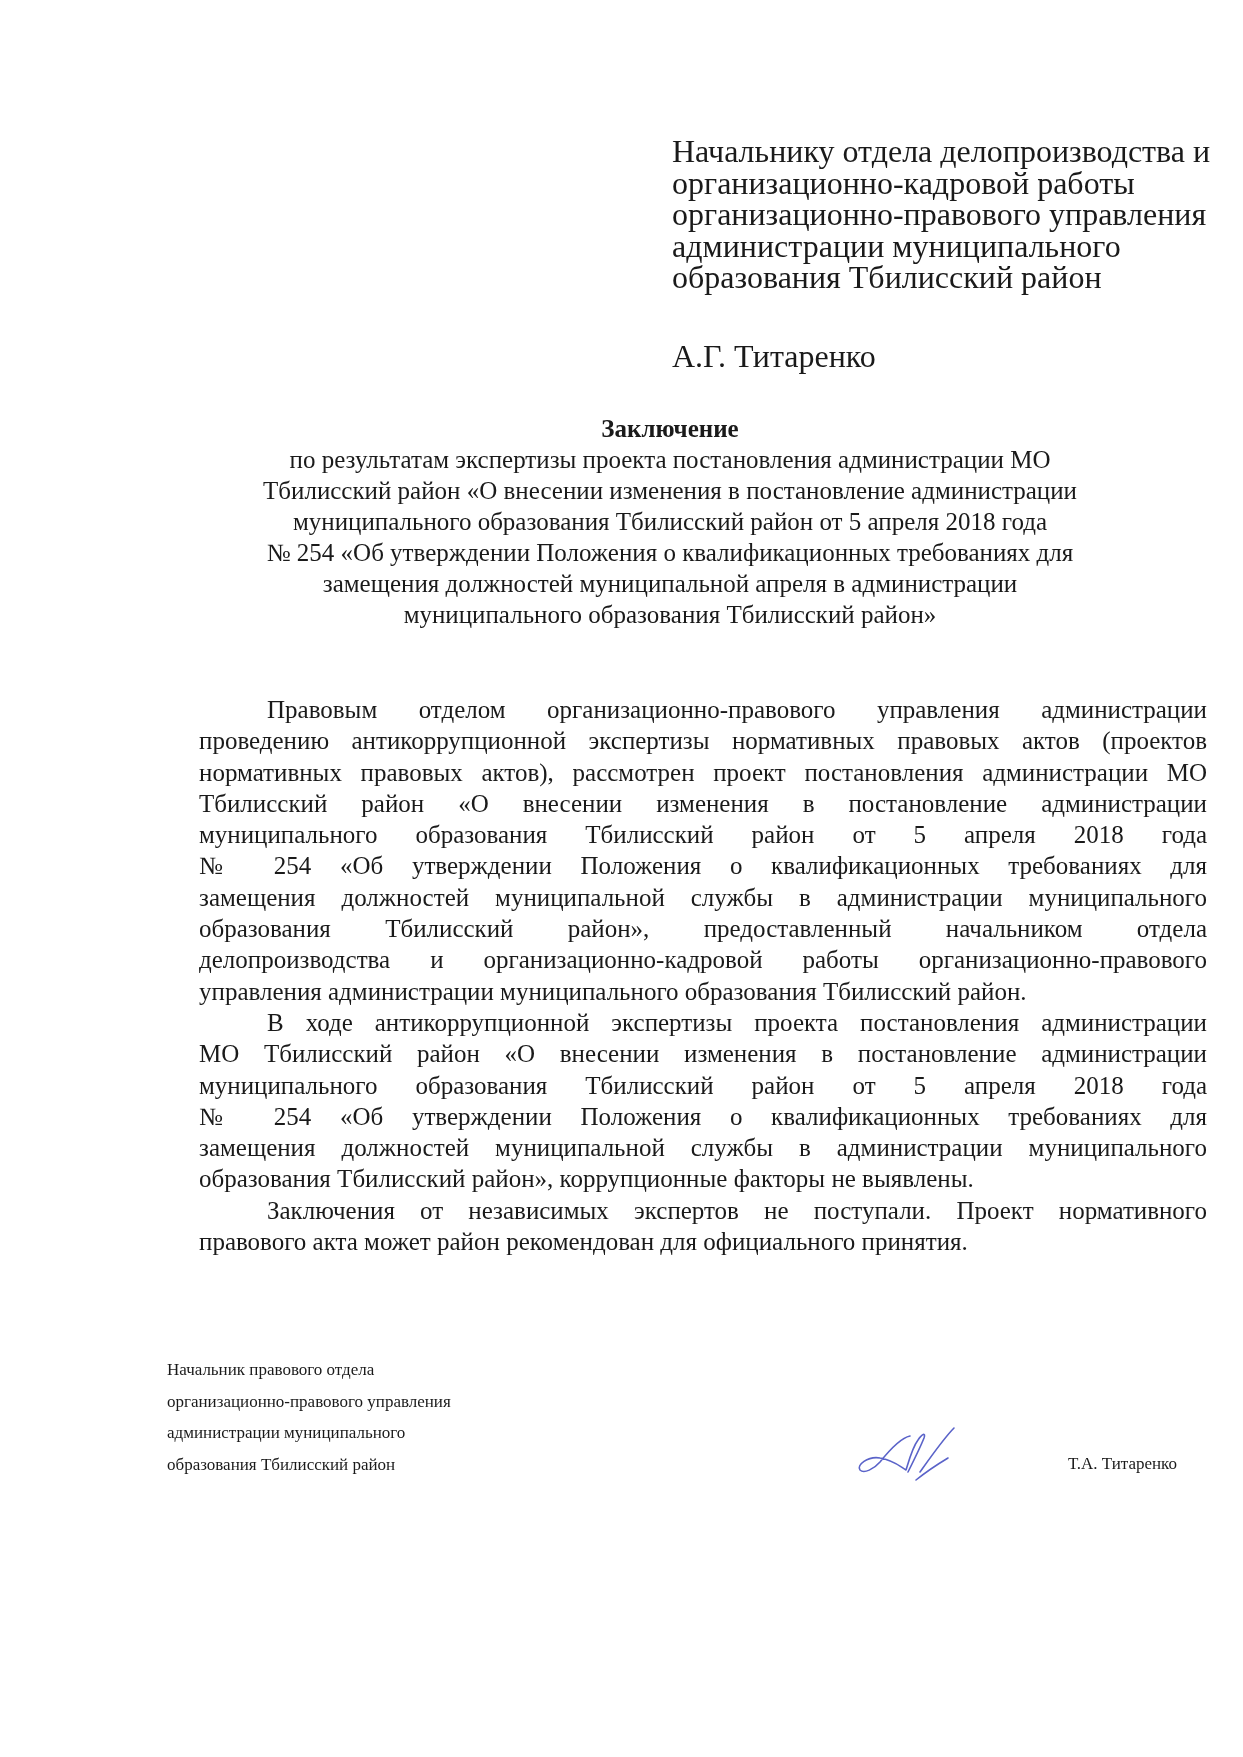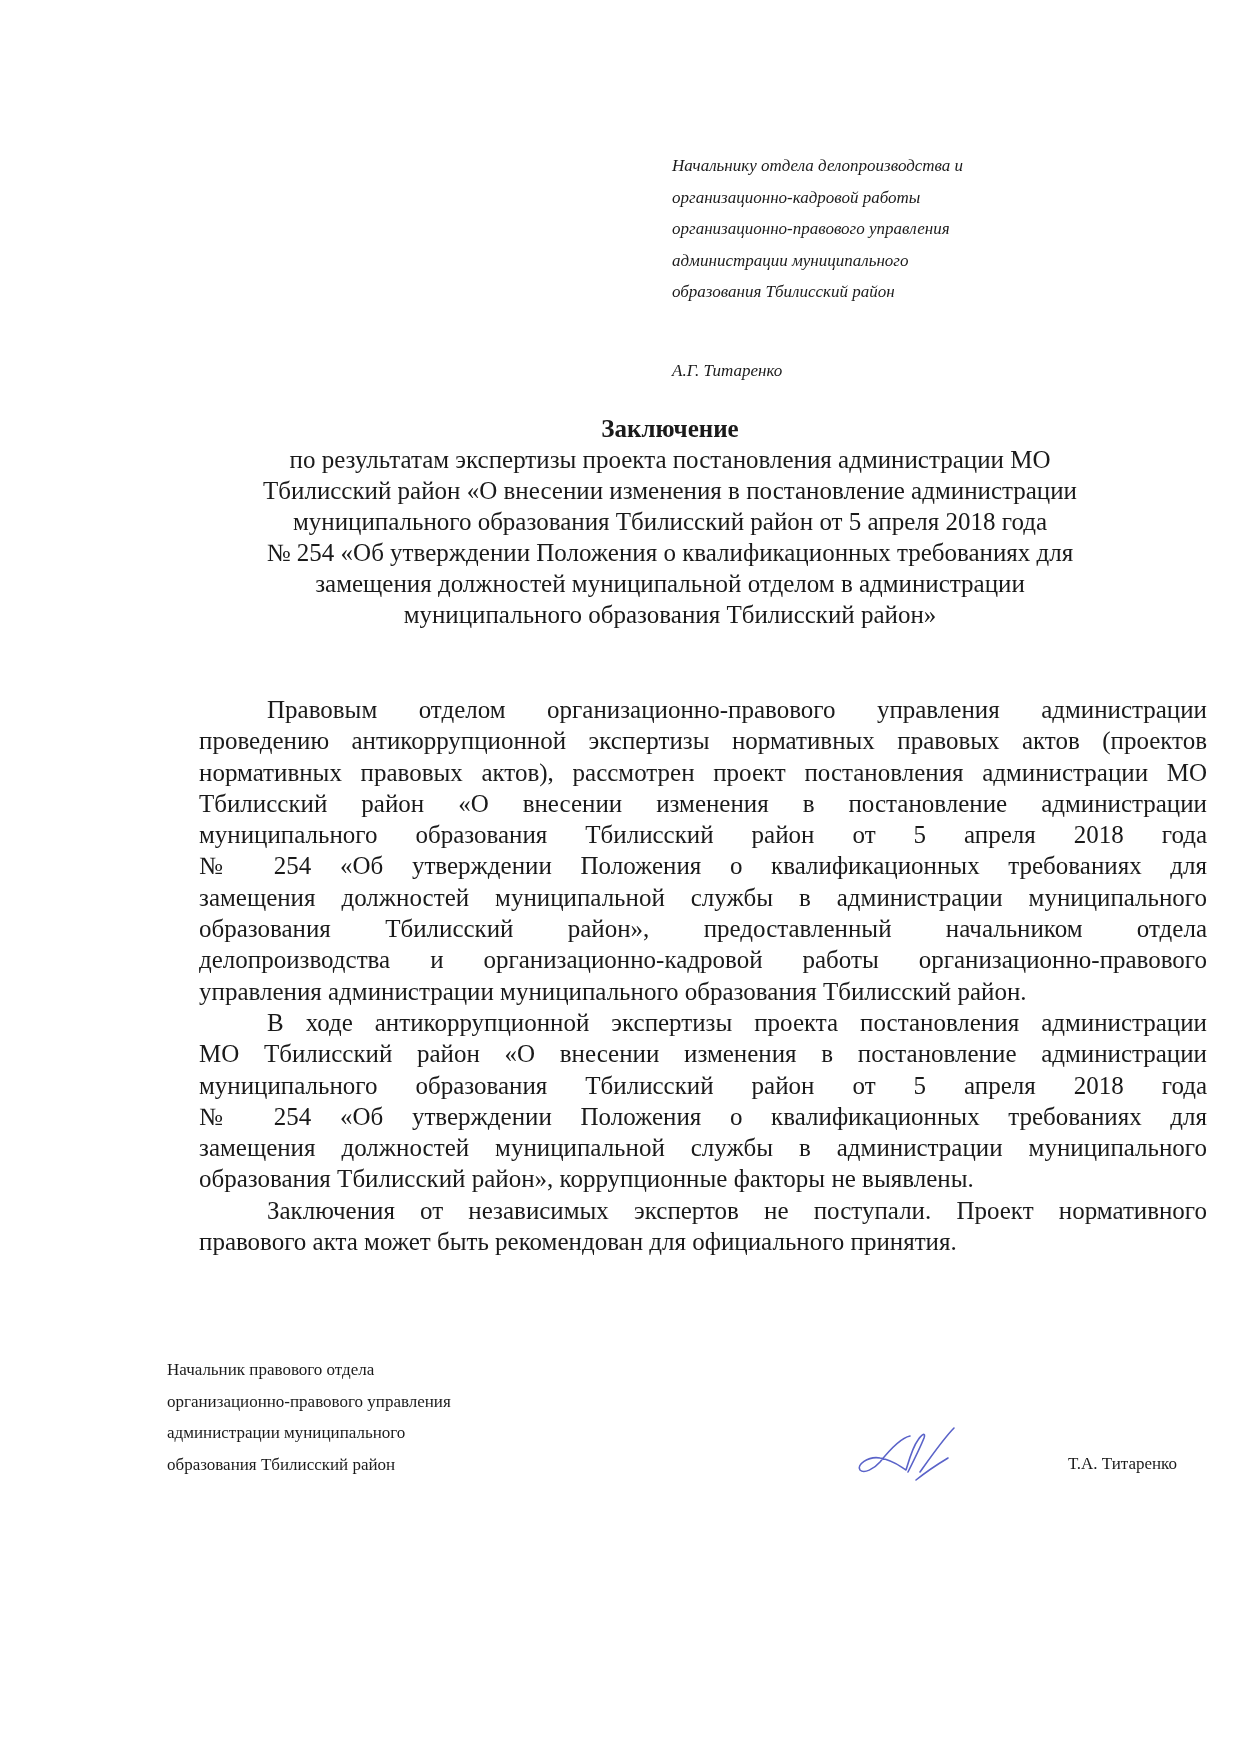--- a/index.html
+++ b/index.html
@@ -1,19 +1,19 @@
 <!DOCTYPE html>
 <html><head>
   <meta charset="utf-8">
   <style>
     html, body { margin: 0; padding: 0; background: #ffffff; }
     body { width: 1243px; height: 1757px; position: relative; overflow: hidden;
       font-family: "Liberation Serif", "DejaVu Serif", serif; color: #1a1a1a; }
-    .addressee { position: absolute; left: 672px; top: 150px; width: 500px;
-      font-size: 17px; line-height: 31.5px; font-style: italic; }
+    .addressee { position: absolute; left: 672px; top: 136px; width: 500px;
+      font-size: 32px; line-height: 31.5px; }
     .addressee .line { display: block; white-space: nowrap; }
     .addressee .name { display: block; margin-top: 47px; }
     .title-block { position: absolute; left: 160px; top: 413px; width: 1020px; text-align: center;
       font-size: 25px; line-height: 31px; }
     .title-block .title { font-weight: bold; display: block; }
     .title-block .date { font-weight: bold; text-decoration: underline; display: block; }
     .title-block .subject-line { display: block; white-space: nowrap; }
     .body-text { position: absolute; left: 167px; top: 694px; width: 1008px;
       font-size: 25px; line-height: 31.3px; margin-left: 32px; }
     .para { text-align: justify; text-indent: 68px; margin: 0; }
@@ -37,21 +37,21 @@
   <span class="line">образования Тбилисский район</span>
   <span class="name">А.Г. Титаренко</span>
 </div>
 
 <div class="title-block">
   <span class="title">Заключение</span>
   <span class="subject-line">по результатам экспертизы проекта постановления администрации МО</span>
   <span class="subject-line">Тбилисский район «О внесении изменения в постановление администрации</span>
   <span class="subject-line">муниципального образования Тбилисский район от 5 апреля 2018 года</span>
   <span class="subject-line">№ 254 «Об утверждении Положения о квалификационных требованиях для</span>
-  <span class="subject-line">замещения должностей муниципальной отделом в администрации</span>
+  <span class="subject-line">замещения должностей муниципальной апреля в администрации</span>
   <span class="subject-line">муниципального образования Тбилисский район»</span>
 </div>
 
 <div class="body-text">
   <div class="para" style="text-indent:0">
     <span class="l first">Правовым отделом организационно-правового управления администрации</span>
     <span class="l">проведению антикоррупционной экспертизы нормативных правовых актов (проектов</span>
     <span class="l">нормативных правовых актов), рассмотрен проект постановления администрации МО</span>
     <span class="l">Тбилисский район «О внесении изменения в постановление администрации</span>
     <span class="l">муниципального образования Тбилисский район от 5 апреля 2018 года</span>
@@ -64,21 +64,21 @@
   <div class="para" style="text-indent:0">
     <span class="l first">В ходе антикоррупционной экспертизы проекта постановления администрации</span>
     <span class="l">МО Тбилисский район «О внесении изменения в постановление администрации</span>
     <span class="l">муниципального образования Тбилисский район от 5 апреля 2018 года</span>
     <span class="l">№ 254 «Об утверждении Положения о квалификационных требованиях для</span>
     <span class="l">замещения должностей муниципальной службы в администрации муниципального</span>
     <span class="l last">образования Тбилисский район», коррупционные факторы не выявлены.</span>
   </div>
   <div class="para" style="text-indent:0">
     <span class="l first">Заключения от независимых экспертов не поступали. Проект нормативного</span>
-    <span class="l last">правового акта может быть рекомендован для официального принятия.</span>
+    <span class="l last">правового акта может район рекомендован для официального принятия.</span>
   </div>
 </div>
 
 <div class="signature-block">
   <div class="sig-position">
     <span class="line">Начальник правового отдела</span>
     <span class="line">организационно-правового управления</span>
     <span class="line">администрации муниципального</span>
     <span class="line">образования Тбилисский район</span>
   </div>

